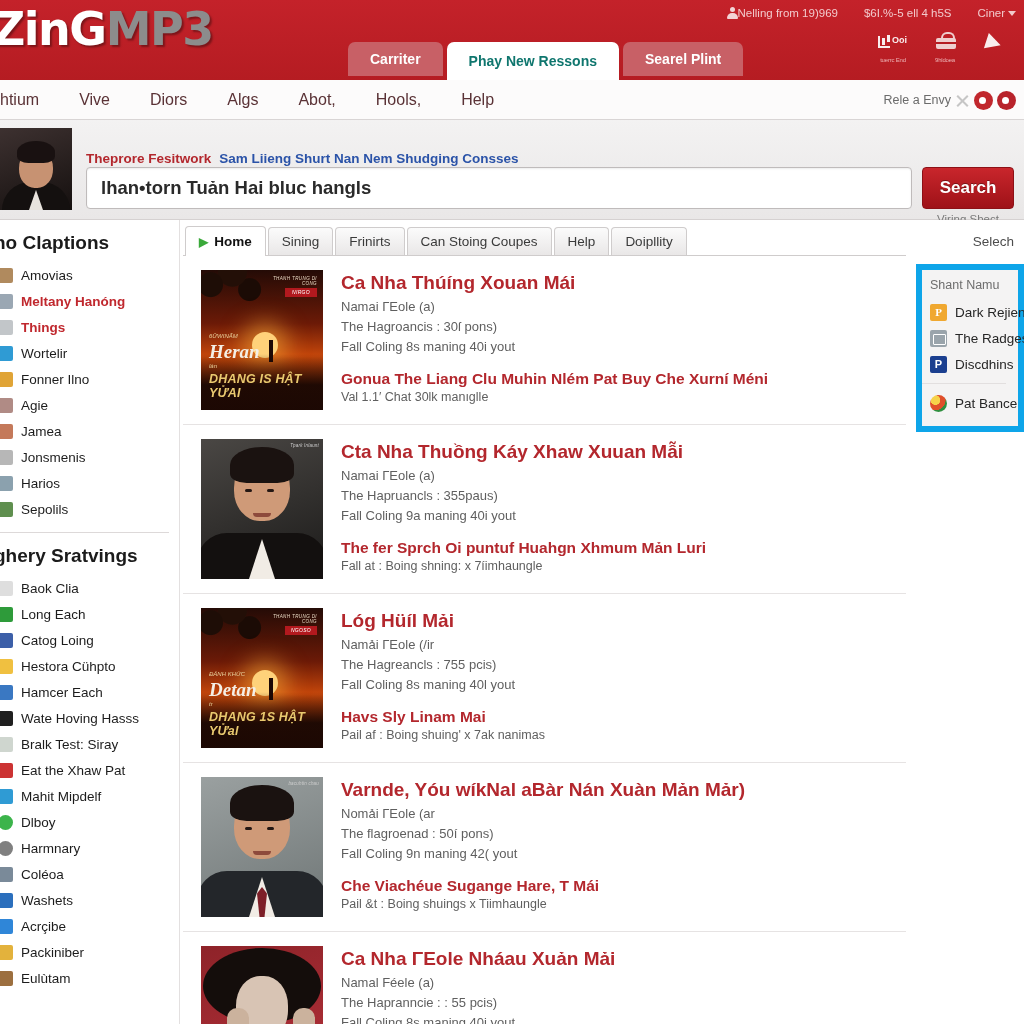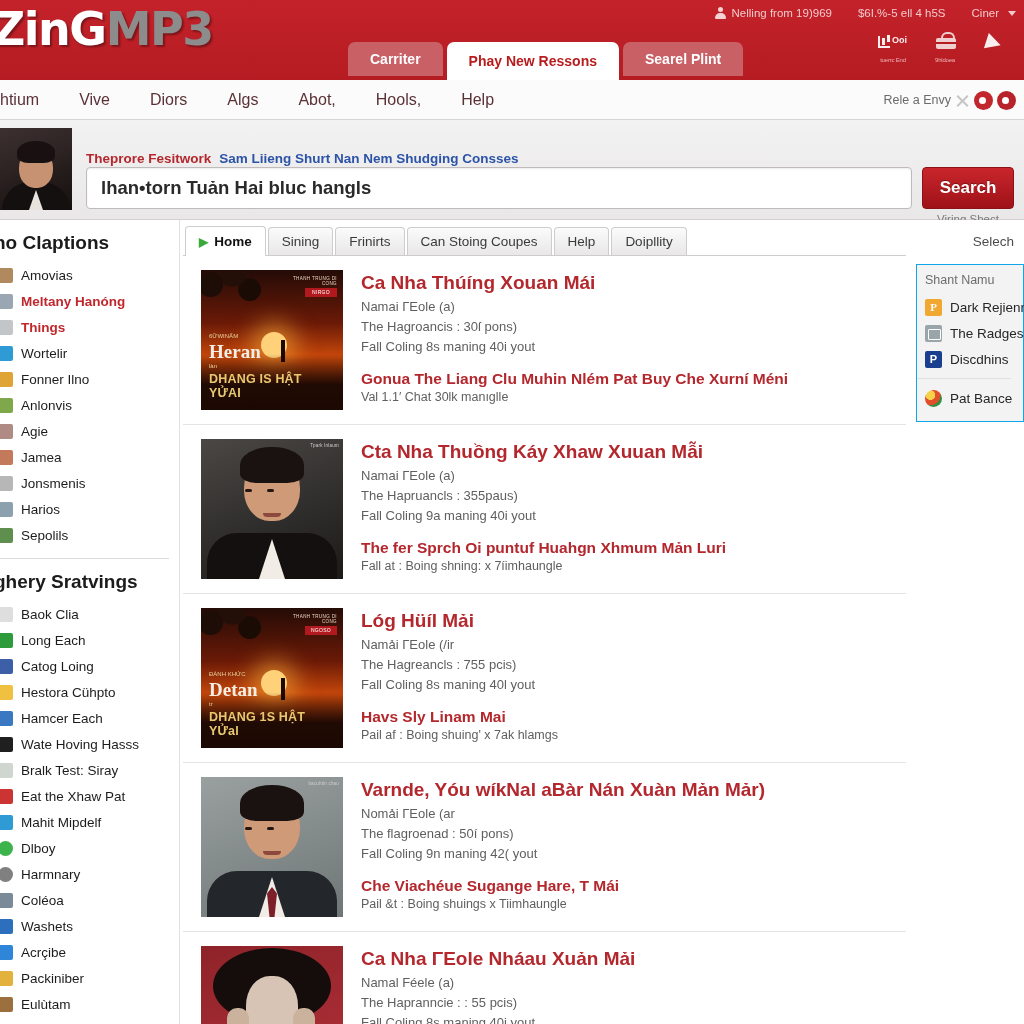--- a/index.html
+++ b/index.html
@@ -18,21 +18,21 @@
     background: #be1e24;
     background: linear-gradient(#c4222a, #b51c22);
     overflow: hidden;
   }
   .topbar {
     position: absolute; top: 2px; right: 8px;
     display: flex; align-items: center; gap: 26px;
     font-size: 11.5px; color: #f2c9cb;
     height: 22px;
   }
-  .topbar .tb-item { display: flex; align-items: center; gap: 6px; white-space: nowrap; }
+  .topbar .tb-item { display: flex; align-items: center; white-space: nowrap; }
   .person-glyph {
     display:inline-block; width: 11px; height: 12px; position: relative;
   }
   .person-glyph::before {
     content:""; position:absolute; left:3px; top:0; width:5px; height:5px;
     border-radius:50%; background:#f3d3d5;
   }
   .person-glyph::after {
     content:""; position:absolute; left:0px; top:6px; width:11px; height:6px;
     border-radius: 5px 5px 1px 1px; background:#f3d3d5;
@@ -60,21 +60,21 @@
   .htab {
     height: 34px; padding: 0 22px;
     display: flex; align-items: center;
     font-size: 14px; font-weight: bold; color: #ffffff;
     background: #c86066;
     border-radius: 7px 7px 0 0;
     margin-right: 4px;
     white-space: nowrap;
   }
   .htab.active {
-    background: #ffffff; color: #b91c1c; height: 38px;
+    background: #ffffff; color: #0f766e; height: 38px;
   }
 
   .hicons {
     position: absolute; right: 10px; top: 32px;
     display: flex; align-items: center; gap: 18px;
   }
   .hicon { width: 34px; height: 30px; position: relative; opacity: .92; }
   .hicon .lbl {
     position:absolute; bottom:-1px; left:0; right:0; text-align:center;
     font-size:6px; color:#f0bcbe; letter-spacing:-.2px; white-space:nowrap;
@@ -281,22 +281,22 @@
     font-size: 13.5px; color: #4d4d4d; white-space: nowrap;
   }
 
   .results { padding: 0; }
   .result {
     display: flex; gap: 18px;
     padding: 14px 12px 14px 18px;
     border-bottom: 1px solid #e6e3e3;
   }
   .thumb {
-    flex: 0 0 auto; width: 142px; height: 140px;
-    position: relative; overflow: hidden; background: #1a0c08;
+    flex: 0 0 auto; width: 122px; height: 140px;
+    position: relative; overflow: hidden; background: #1a0c08; font-style: italic;
   }
   .thumb.sunset { background: linear-gradient(#240b06 0%, #6b1a07 38%, #c8480b 62%, #7e2407 100%); }
   .thumb.portrait { background: linear-gradient(160deg, #4a4744, #1b1a19); }
   .thumb.portrait2 { background: linear-gradient(160deg, #9aa0a0, #6f7676); }
   .thumb.red { background: linear-gradient(160deg,#8e2329,#b33039); }
   .t-sun {
     position:absolute; left:42%; top:44%; width:26px; height:26px;
     border-radius:50%; background:#ffd27a; box-shadow:0 0 22px 10px rgba(255,180,60,.55);
   }
   .t-leaf {
@@ -400,21 +400,21 @@
     white-space: nowrap; overflow: hidden;
   }
 
   
   .rside {
     width: 118px; flex: 0 0 118px;
     padding-top: 36px; overflow: hidden;
   }
   .rpanel {
     margin: 8px 0 0 10px;
-    background: #f4f3f3; border: 1px solid #0ea5e9;
+    background: #f4f3f3; border: 6px solid #0ea5e9;
     padding: 8px 18px 10px 8px;
   }
   .rphead {
     font-size: 12.5px; color: #6d6d6d; margin-bottom: 7px; white-space: nowrap;
   }
   .ritem {
     display: flex; align-items: center; gap: 8px;
     height: 26px; font-size: 13.5px; color: #262626; white-space: nowrap;
   }
   .rico { flex:0 0 auto; width:17px; height:17px; border-radius:2px; position:relative; }
@@ -541,24 +541,20 @@
         </div>
       <div class="litem">
         <span class="lico" style="background:#2f9bd4"></span>
         <span>Wortelir</span>
         </div>
       <div class="litem">
         <span class="lico" style="background:#e0a436"></span>
         <span>Fonner Ilno</span>
         </div>
       <div class="litem">
-        <span class="lico" style="background:#7fa84a"></span>
-        <span>Anlonvis</span>
-        </div>
-      <div class="litem">
         <span class="lico" style="background:#b08b85"></span>
         <span>Agie</span>
         </div>
       <div class="litem">
         <span class="lico" style="background:#c4795a"></span>
         <span>Jamea</span>
         </div>
       <div class="litem">
         <span class="lico" style="background:#b7b7b7"></span>
         <span>Jonsmenis</span>
@@ -732,21 +728,21 @@
               <div class="small">tr</div>
               <div class="sub">DHANG 1S HẬT YỬal</div>
             </div>
           </div>
           <div class="rinfo">
             <div class="rtitle">Lóg Hüíl Mải</div>
             <div class="rmeta">Namải ΓEole (/ir</div>
             <div class="rmeta">The Hagreancls : 755 pcis)</div>
             <div class="rmeta">Fall Coling 8s maning 40l yout</div>
             <div class="rsub">Havs Sly Linam Mai</div>
-            <div class="rsubmeta">Pail af : Boing shuing' x 7ak hlamgs</div>
+            <div class="rsubmeta">Pail af : Boing shuing' x 7ak nanimas</div>
           </div>
         </div>
 
         <div class="result">
           <div class="thumb portrait2">
             <span class="p-body grey"></span>
               <span class="p-shirt"></span>
               <span class="p-tie"></span>
             <span class="p-face"></span>
               <span class="p-hair"></span>

